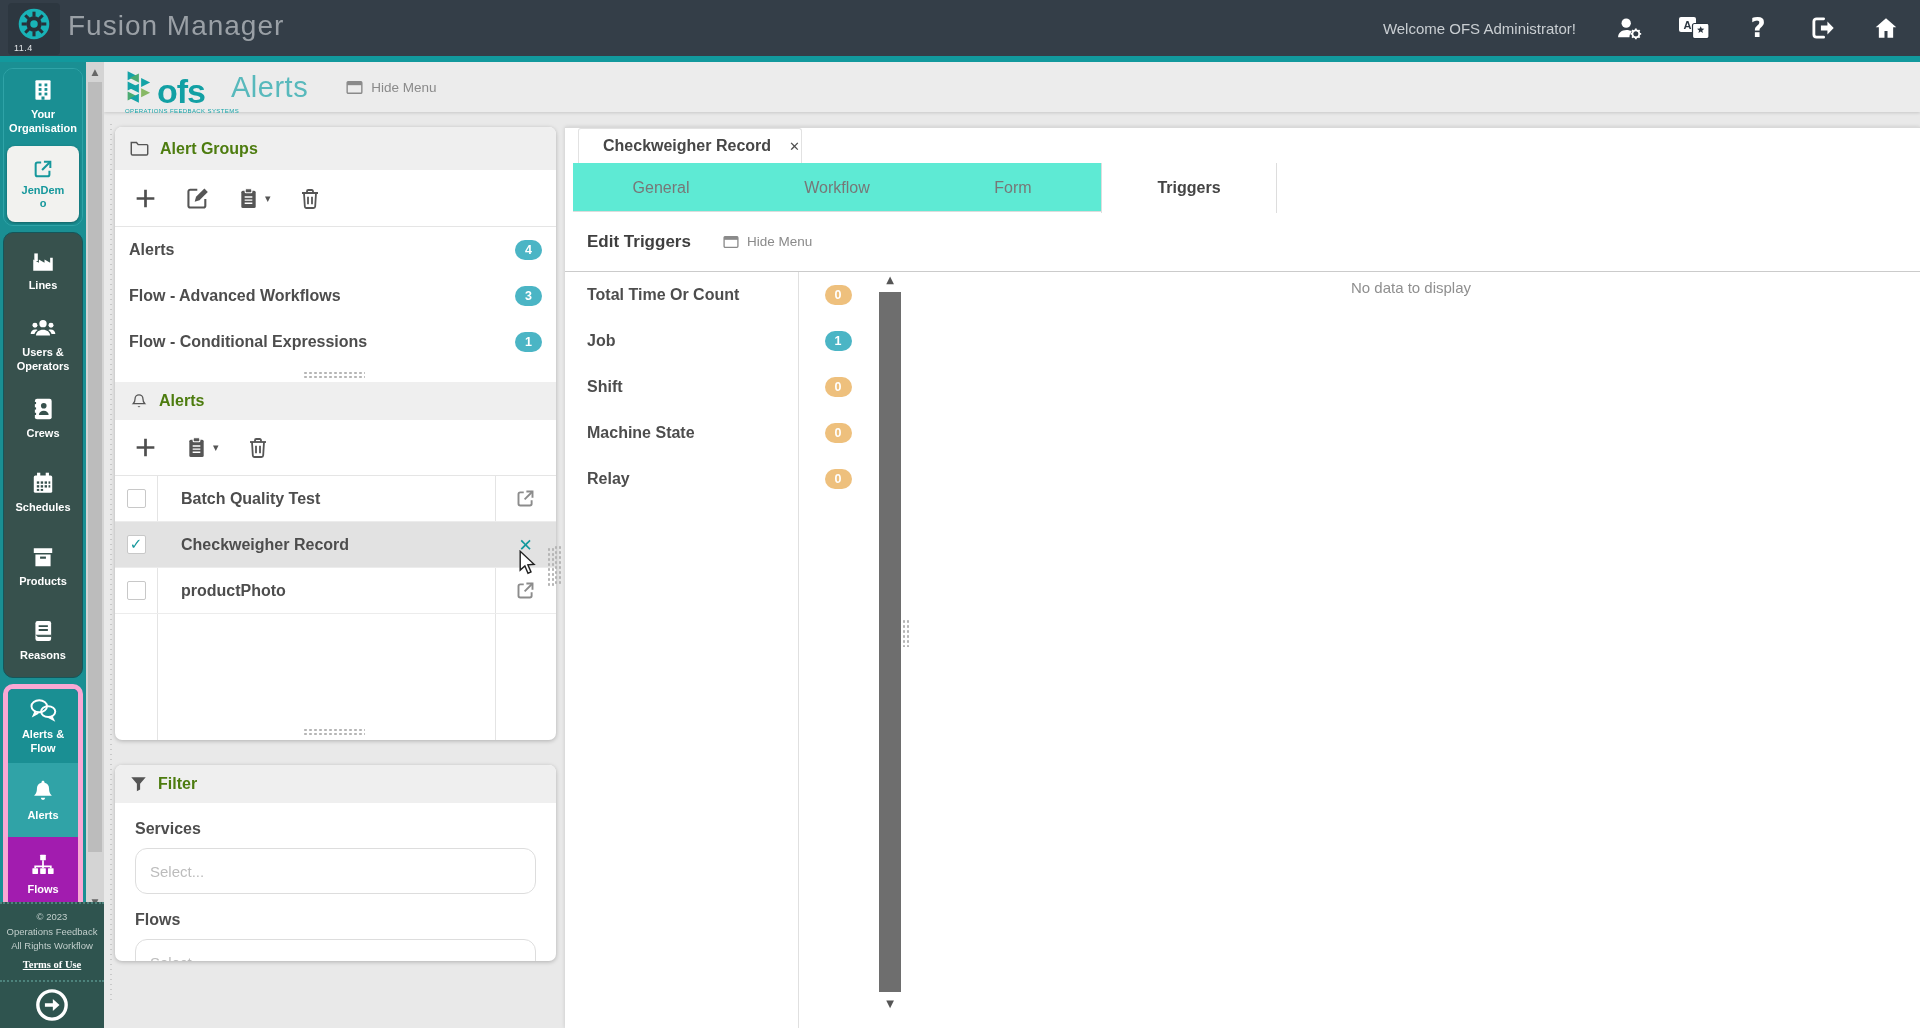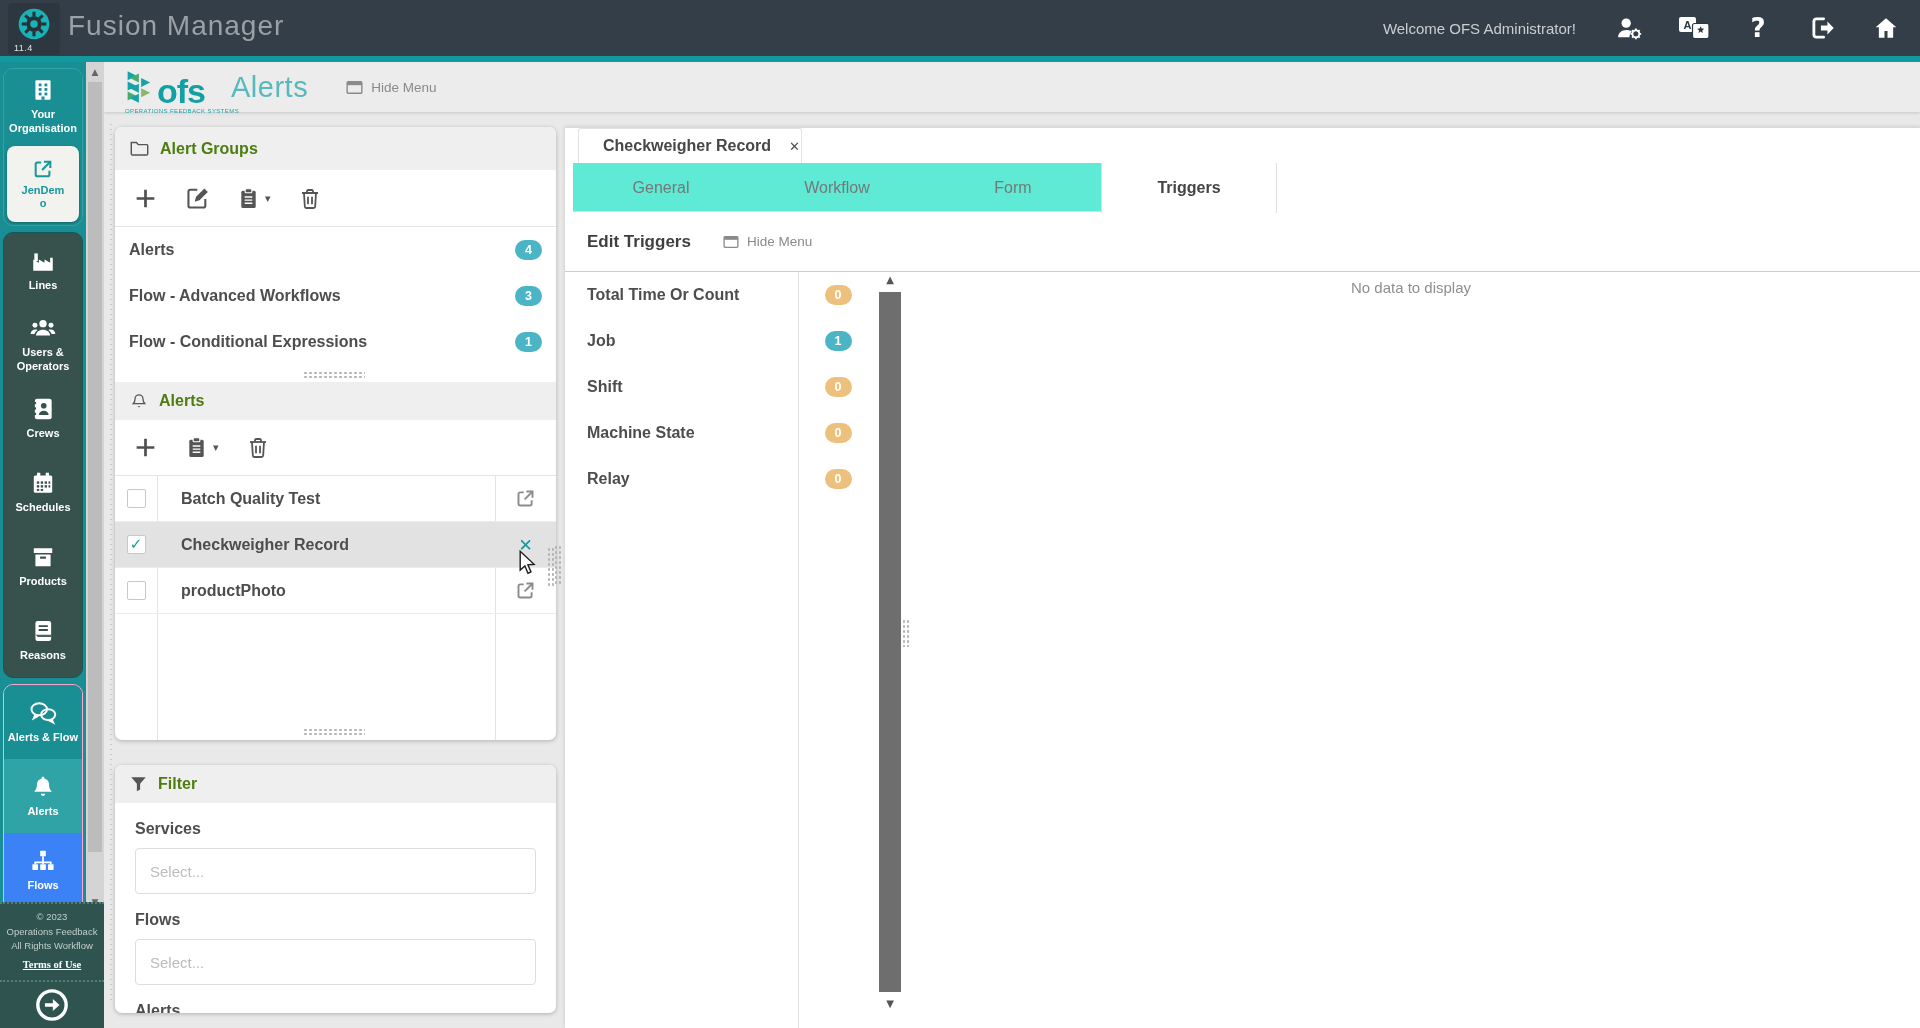--- a/index.html
+++ b/index.html
@@ -20,21 +20,21 @@
   .q-mark { color:#fff; font-size:26px; font-weight:bold; }
 
   
   .shell { position:absolute; left:0; top:62px; width:1920px; height:966px; overflow:hidden; }
 
   
   .sidebar { position:absolute; left:0; top:0; width:86px; height:966px; background:#1a8f93; z-index:20; }
   .sb-group { margin:0 3px; border-radius:10px; overflow:hidden; }
   .g-a { margin-top:6px; border:1px solid #2fa3a7; background:#1a8f93; }
   .g-b { margin-top:6px; background:#37514d; border:1px solid #14565a; }
-  .g-c { margin-top:6px; background:#3b82f6; border:1px solid #f9a8d4; }
+  .g-c { margin-top:6px; background:#a21caf; border:5px solid #f9a8d4; }
   .sb-item { height:74px; display:flex; flex-direction:column; align-items:center; justify-content:center; gap:5px;
              color:#fff; font-size:11px; font-weight:bold; text-align:center; line-height:1.25; cursor:pointer; }
   .sb-item.teal { background:#1a8f93; }
   .sb-item.sel  { background:#30a3a7; }
   .sb-item.dark { background:transparent; }
   .jen-wrap { height:82px; padding:3px; background:#1a8f93; }
   .jen-tile { width:100%; height:100%; background:#f2f2ef; border-radius:8px; color:#16989c;
               display:flex; flex-direction:column; align-items:center; justify-content:center; gap:4px;
               font-size:11px; font-weight:bold; cursor:pointer; box-shadow:0 1px 3px rgba(0,0,0,.35); }
   .jen-tile .wrapword { width:48px; word-break:break-all; line-height:1.2; text-align:center; }
@@ -65,21 +65,21 @@
   .ph-title { margin-left:26px; font-size:29px; font-weight:300; color:#58b9bc; letter-spacing:.5px; }
   .hide-menu { display:flex; align-items:center; gap:8px; color:#8a8a8a; font-size:13.5px; cursor:pointer; }
   .page-header .hide-menu { margin-left:38px; }
 
   .gutter-dots { position:absolute; left:5px; top:60px; height:880px; width:5px;
                  background-image:radial-gradient(circle,#c9c9c9 1px,transparent 1.1px); background-size:4px 5px; }
 
   
   .panel { position:absolute; background:#fff; border-radius:7px; box-shadow:0 1px 4px rgba(0,0,0,.25); overflow:hidden; }
   .alert-groups { left:11px; top:65px; width:441px; height:613px; }
-  .filter-panel { left:11px; top:703px; width:441px; height:248px; }
+  .filter-panel { left:11px; top:703px; width:441px; height:196px; }
   .panel-head { height:43px; background:#efefef; display:flex; align-items:center; gap:11px; padding-left:15px; }
   .ptitle { font-size:16px; font-weight:bold; color:#4d7c0f; }
   .toolbar { height:57px; display:flex; align-items:center; gap:27px; padding-left:18px; border-bottom:1px solid #e5e5e5; }
   .tbtn { display:flex; align-items:center; gap:5px; cursor:pointer; }
   .caret { font-size:11px; color:#555; }
   .grp-row { height:46px; display:flex; align-items:center; padding:0 14px; cursor:pointer; }
   .row-label { font-size:16px; font-weight:bold; color:#4d4d4d; flex:1; }
   .badge { min-width:27px; height:20px; border-radius:10px; padding:0 6px; display:flex; align-items:center; justify-content:center;
            color:#fff; font-size:12.5px; font-weight:bold; }
   .badge.teal { background:#4bb5c5; }
@@ -99,21 +99,21 @@
   .checkbox { width:19px; height:19px; background:#fff; border:1px solid #c8c8c8; border-radius:2px; margin:0 auto;
               display:flex; align-items:center; justify-content:center; cursor:pointer; }
   .checkmark { color:#16989c; font-size:15px; font-weight:bold; line-height:1; }
   .name-cell { font-size:16px; font-weight:bold; color:#4d4d4d; padding-left:24px; }
   .act-cell { display:flex; align-items:center; justify-content:center; cursor:pointer; }
   .x-act { color:#12999d; font-size:17px; font-weight:bold; }
 
   
   .filter-body { padding:17px 20px 0; }
   .f-label { font-size:16px; font-weight:bold; color:#4d4d4d; }
-  .select { margin:10px 0 17px; width:100%; height:46px; border:1px solid #ddd; border-radius:4px; background:#fff;
+  .select { margin:10px 0 17px; width:100%; height:46px; border:1px solid #ddd; border-radius:12px; background:#fff;
             font-size:15px; color:#15803d; padding-left:14px; outline:none; font-family:"Liberation Sans",sans-serif; }
   .select::placeholder { color:#bcbcbc; }
 
   
   .right-panel { position:absolute; left:461px; top:65px; right:0; bottom:0; background:#fff;
                  border-top:1px solid #d9d9d9; box-shadow:0 0 4px rgba(0,0,0,.15); }
   .doc-tab { position:absolute; left:13px; top:0; width:224px; height:35px; background:#fff;
              border:1px solid #e2e2e2; border-bottom:none; border-radius:3px 3px 0 0; display:flex; align-items:center;
              padding-left:24px; gap:18px; cursor:pointer; z-index:3; }
   .doc-tab-label { font-size:16px; font-weight:bold; color:#474747; }

